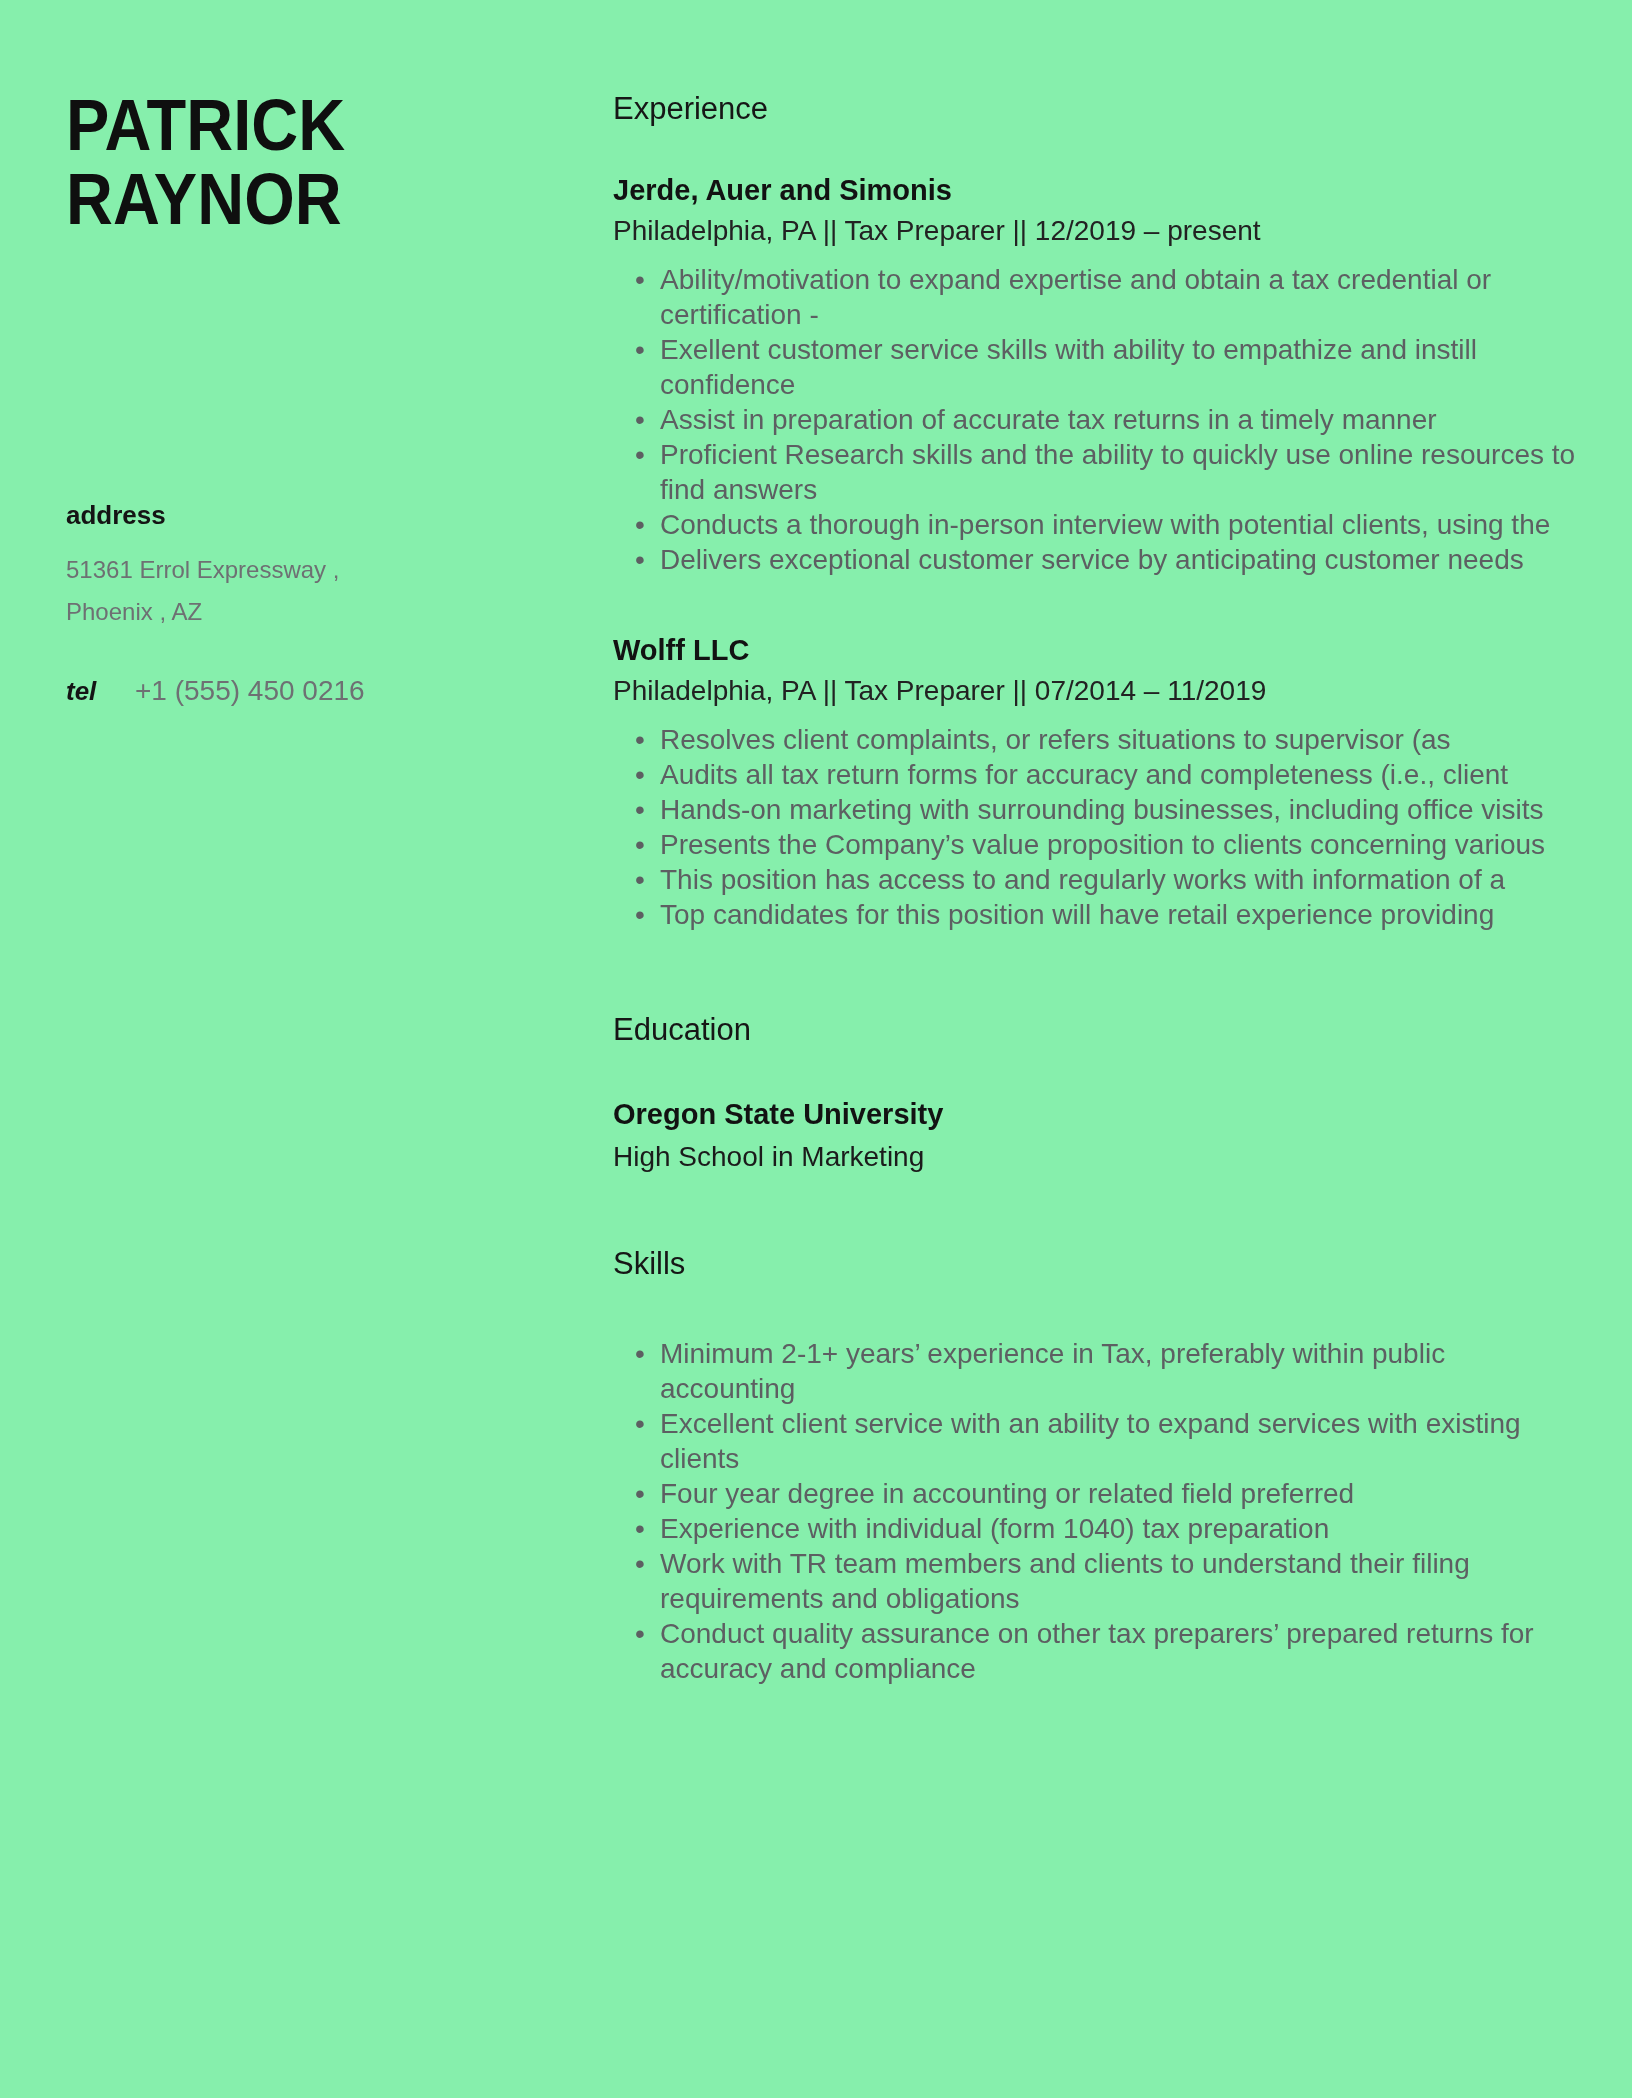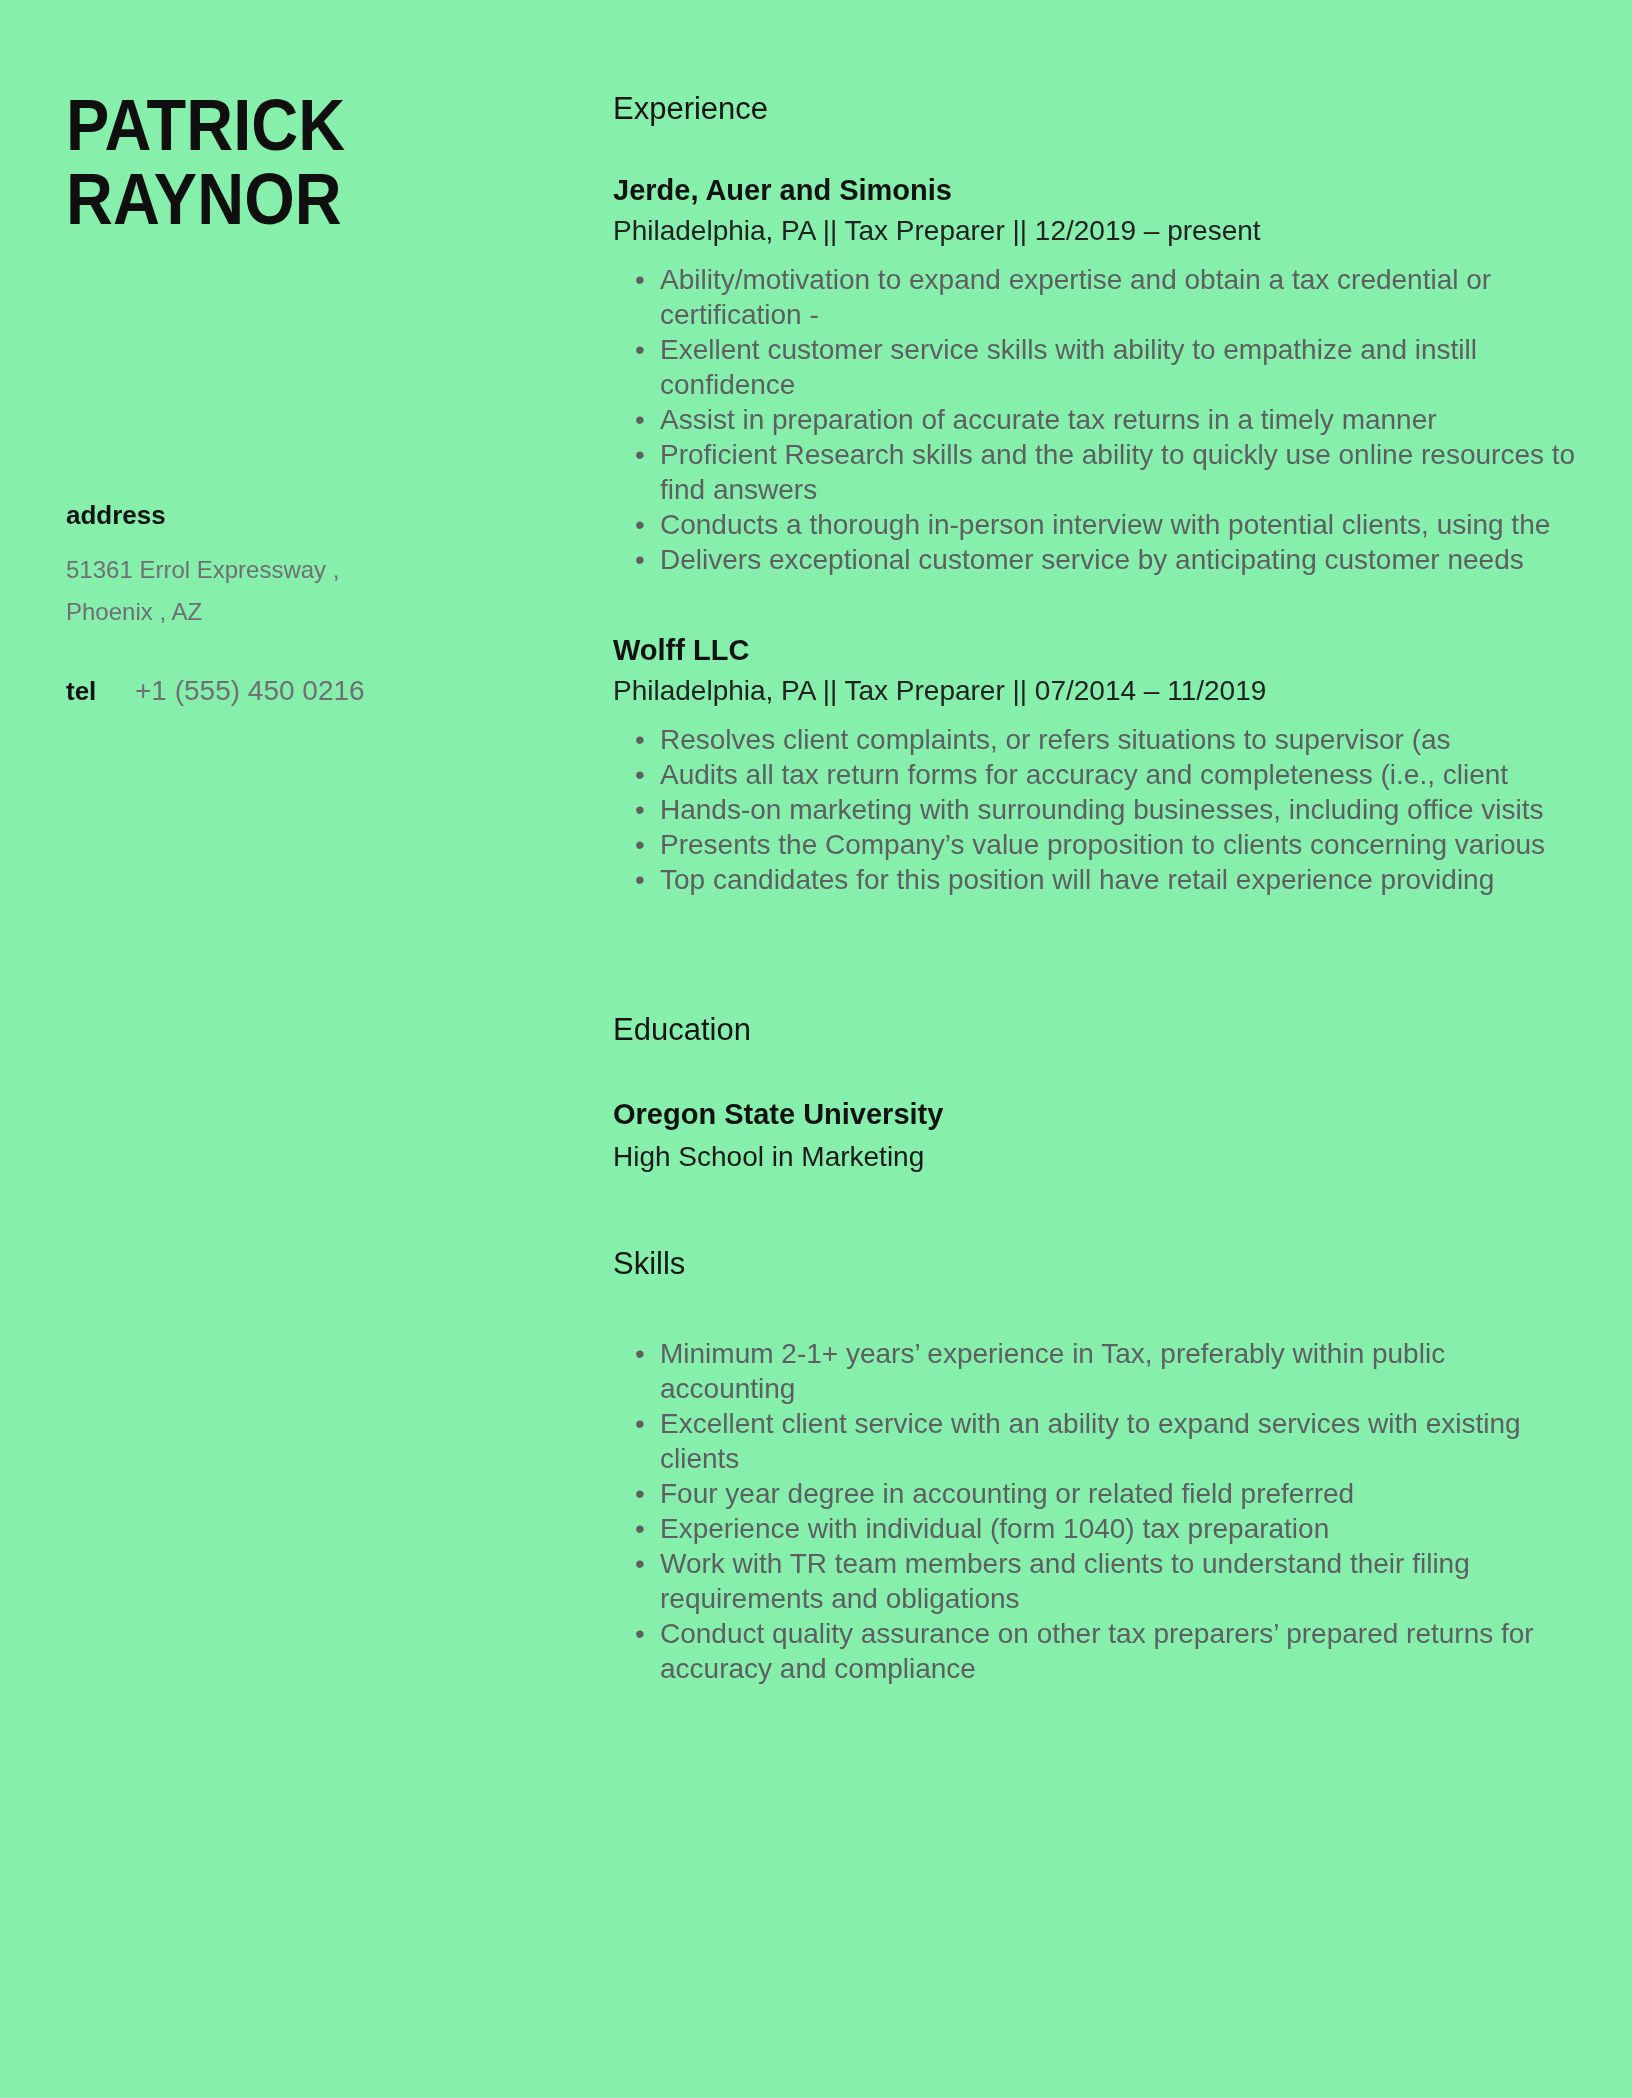--- a/index.html
+++ b/index.html
@@ -18,21 +18,21 @@
     color:#0f0f0f;letter-spacing:0;
     transform:scaleX(.89);transform-origin:left top;
     white-space:nowrap;
   }
   .address-block{position:absolute;left:66px;top:500px;}
   .contact-label{
     font-size:26px;line-height:30px;font-weight:700;color:#141414;
   }
   .address-values{margin-top:19px;font-size:24px;line-height:42px;color:#6e7073;}
   .tel-block{position:absolute;left:66px;top:676px;font-size:28px;line-height:30px;white-space:nowrap;}
-  .tel-block .contact-label{display:inline-block;width:69px;}
+  .tel-block .contact-label{display:inline-block;width:69px;font-style:italic;}
   .tel-value{color:#6e7073;}
   
   .col-item{position:absolute;left:613px;}
   .section-title{
     font-size:31px;line-height:38px;font-weight:400;color:#161616;
     white-space:nowrap;
   }
   .company{font-size:29px;line-height:36px;font-weight:700;color:#121212;white-space:nowrap;}
   .meta{font-size:28px;line-height:34px;margin-top:6px;color:#222222;white-space:nowrap;}
   .degree{font-size:28px;line-height:34px;margin-top:8px;color:#1b1b1b;white-space:nowrap;}
@@ -87,20 +87,21 @@
   </div>
 
   <div class="col-item" style="top:632px">
     <div class="company">Wolff LLC</div>
     <div class="meta">Philadelphia, PA || Tax Preparer || 07/2014 – 11/2019</div>
     <ul class="bullets">
         <li>Resolves client complaints, or refers situations to supervisor (as</li>
         <li>Audits all tax return forms for accuracy and completeness (i.e., client</li>
         <li>Hands-on marketing with surrounding businesses, including office visits</li>
         <li>Presents the Company’s value proposition to clients concerning various</li>
+        <li>This position has access to and regularly works with information of a</li>
         <li>Top candidates for this position will have retail experience providing</li>
       </ul>
   </div>
 
   <div class="col-item section-title" style="top:1011px">Education</div>
 
   <div class="col-item" style="top:1096px">
     <div class="company">Oregon State University</div>
     <div class="degree">High School in Marketing</div>
   </div>

